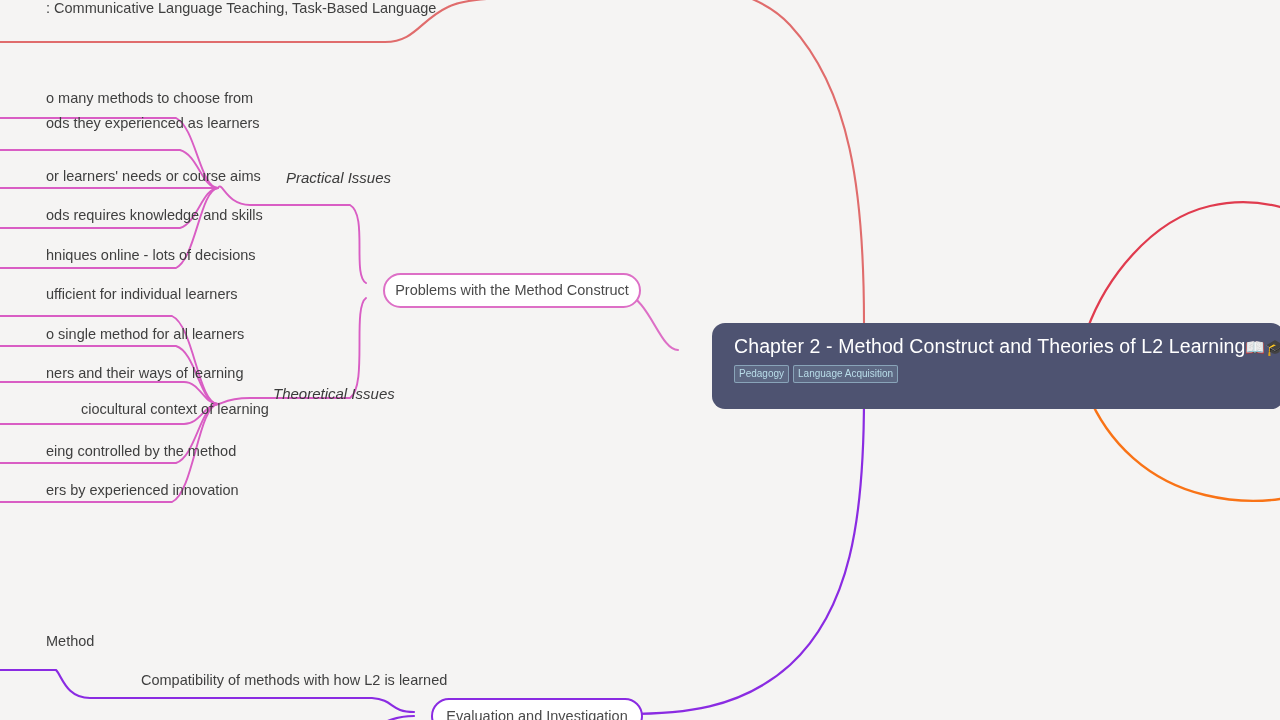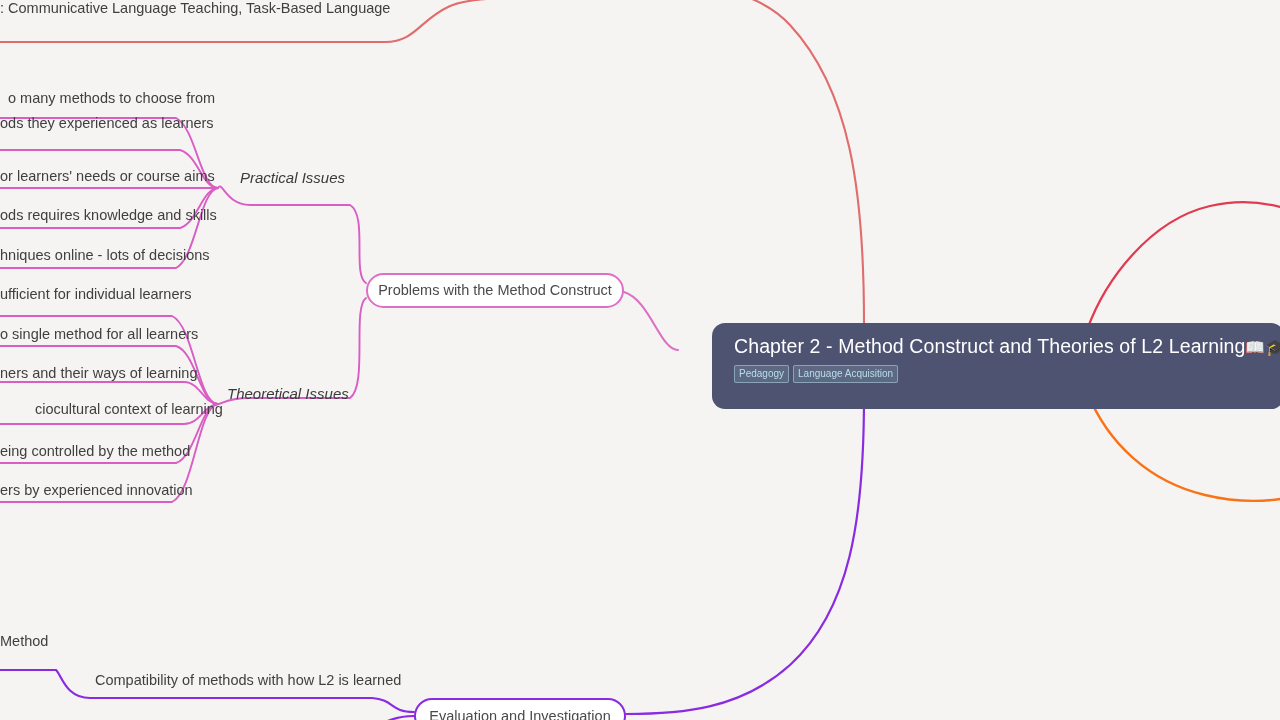--- a/index.html
+++ b/index.html
@@ -81,20 +81,21 @@
     border: 2px solid #c057c0;
     border-radius: 18px;
     color: #4a4a4a;
     font-size: 14.5px;
     line-height: 1;
     display: flex;
     align-items: center;
     justify-content: center;
     white-space: nowrap;
     padding: 0 18px;
+    margin-left: 17px;
   }
   .pill.problems {
     left: 366px;
     top: 273px;
     width: 258px;
     height: 35px;
     border-color: #dd6fc6;
   }
   .pill.evaluation {
     left: 414px;
@@ -104,20 +105,21 @@
     border-color: #8a2be2;
   }
 
   
   .leaf {
     position: absolute;
     color: #3f3f3f;
     font-size: 14.5px;
     line-height: 17px;
     white-space: nowrap;
+    margin-left: 46px;
   }
   .leaf.mid {
     color: #3b3b3b;
     font-size: 15px;
     font-style: italic;
   }
 </style>
 </head>
 <body>
 
@@ -182,21 +184,21 @@
   <div class="pill problems">Problems with the Method Construct</div>
 
   <div class="pill evaluation">Evaluation and Investigation</div>
 
   <div class="leaf mid" style="left:240px; top:169px;">Practical Issues</div>
 
   <div class="leaf mid" style="left:227px; top:385px;">Theoretical Issues</div>
 
   <div class="leaf" style="left:0px; top:0px;">: Communicative Language Teaching, Task-Based Language</div>
 
-  <div class="leaf" style="left:8px; top:90px;">o many methods to choose from</div>
+  <div class="leaf" style="left:0px; top:90px;">o many methods to choose from</div>
   <div class="leaf" style="left:0px; top:115px;">ods they experienced as learners</div>
   <div class="leaf" style="left:0px; top:168px;">or learners' needs or course aims</div>
   <div class="leaf" style="left:0px; top:207px;">ods requires knowledge and skills</div>
   <div class="leaf" style="left:0px; top:247px;">hniques online - lots of decisions</div>
 
   <div class="leaf" style="left:0px; top:286px;">ufficient for individual learners</div>
   <div class="leaf" style="left:0px; top:326px;">o single method for all learners</div>
   <div class="leaf" style="left:0px; top:365px;">ners and their ways of learning</div>
   <div class="leaf" style="left:0px; top:401px;padding-left:35px;">ciocultural context of learning</div>
   <div class="leaf" style="left:0px; top:443px;">eing controlled by the method</div>

